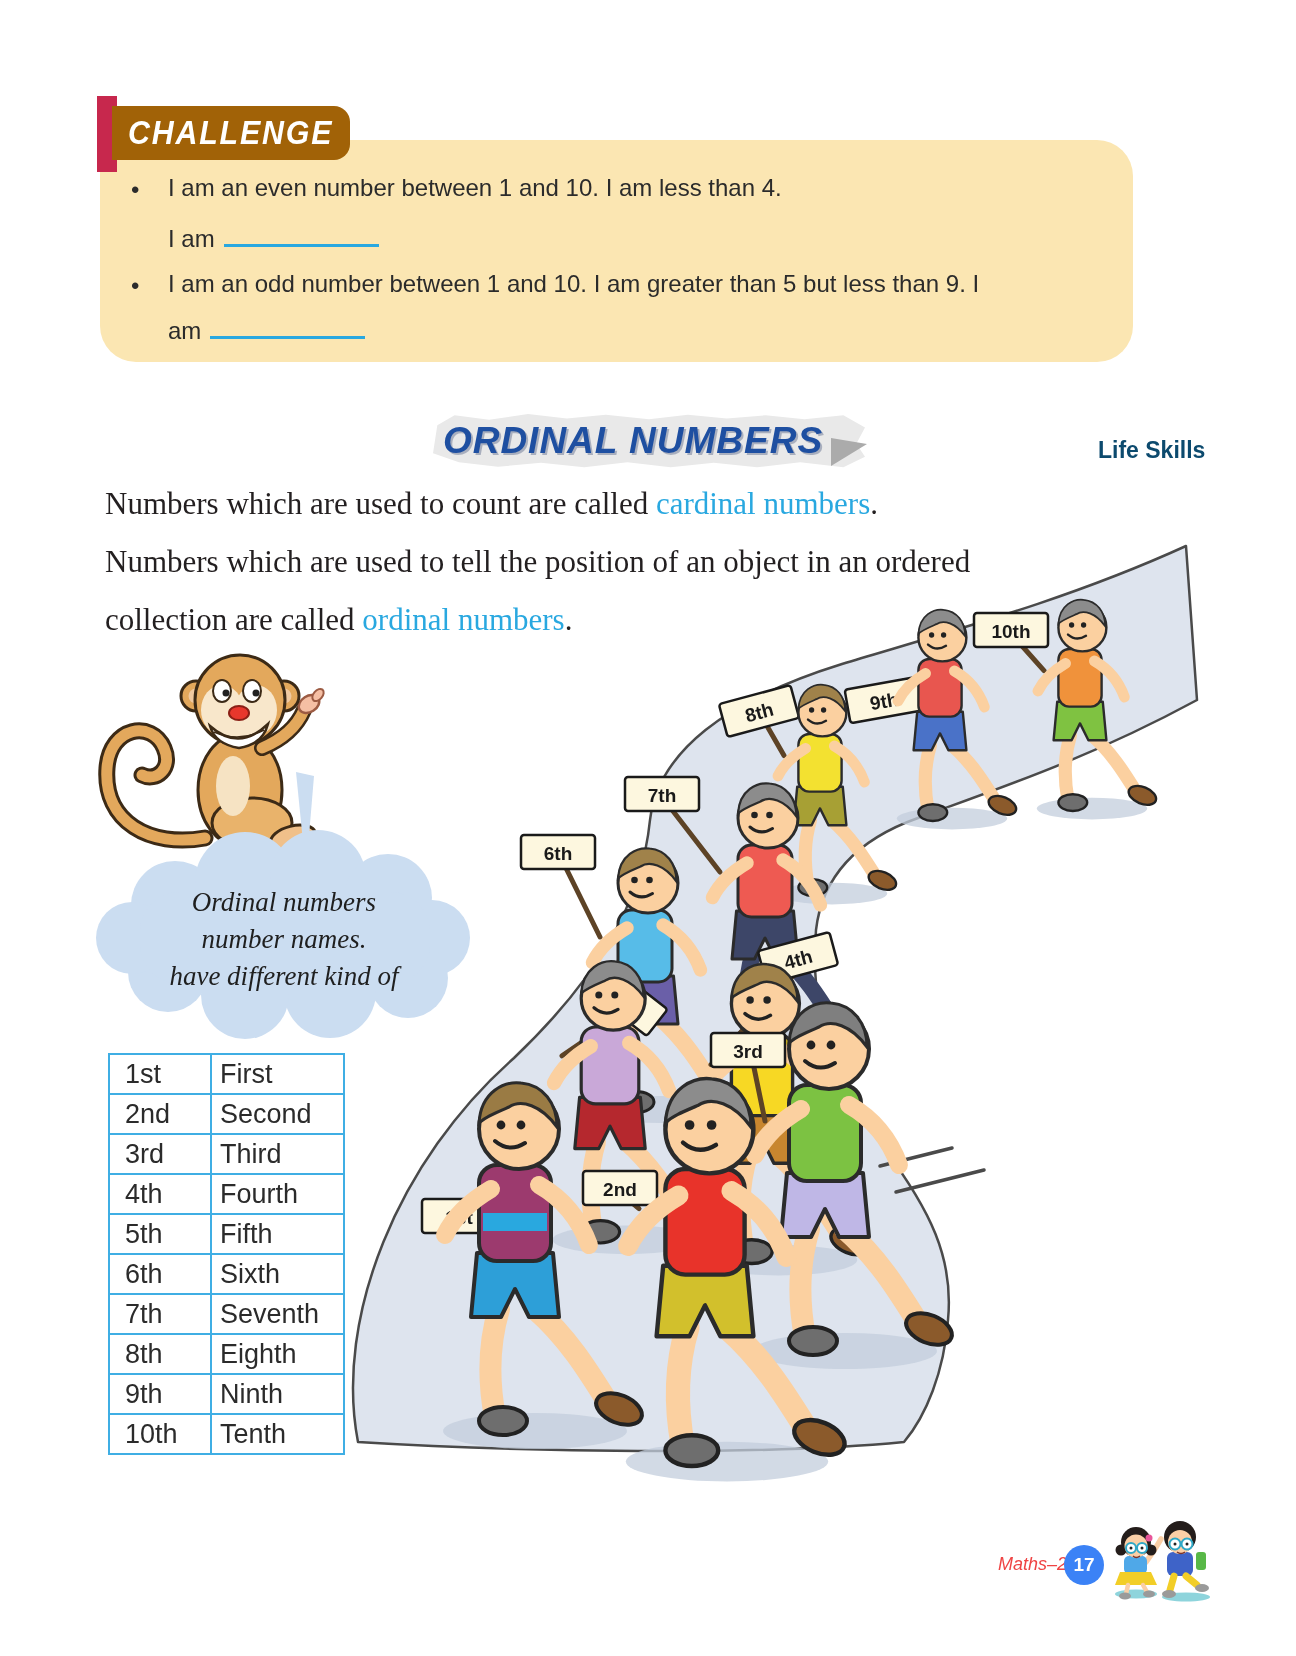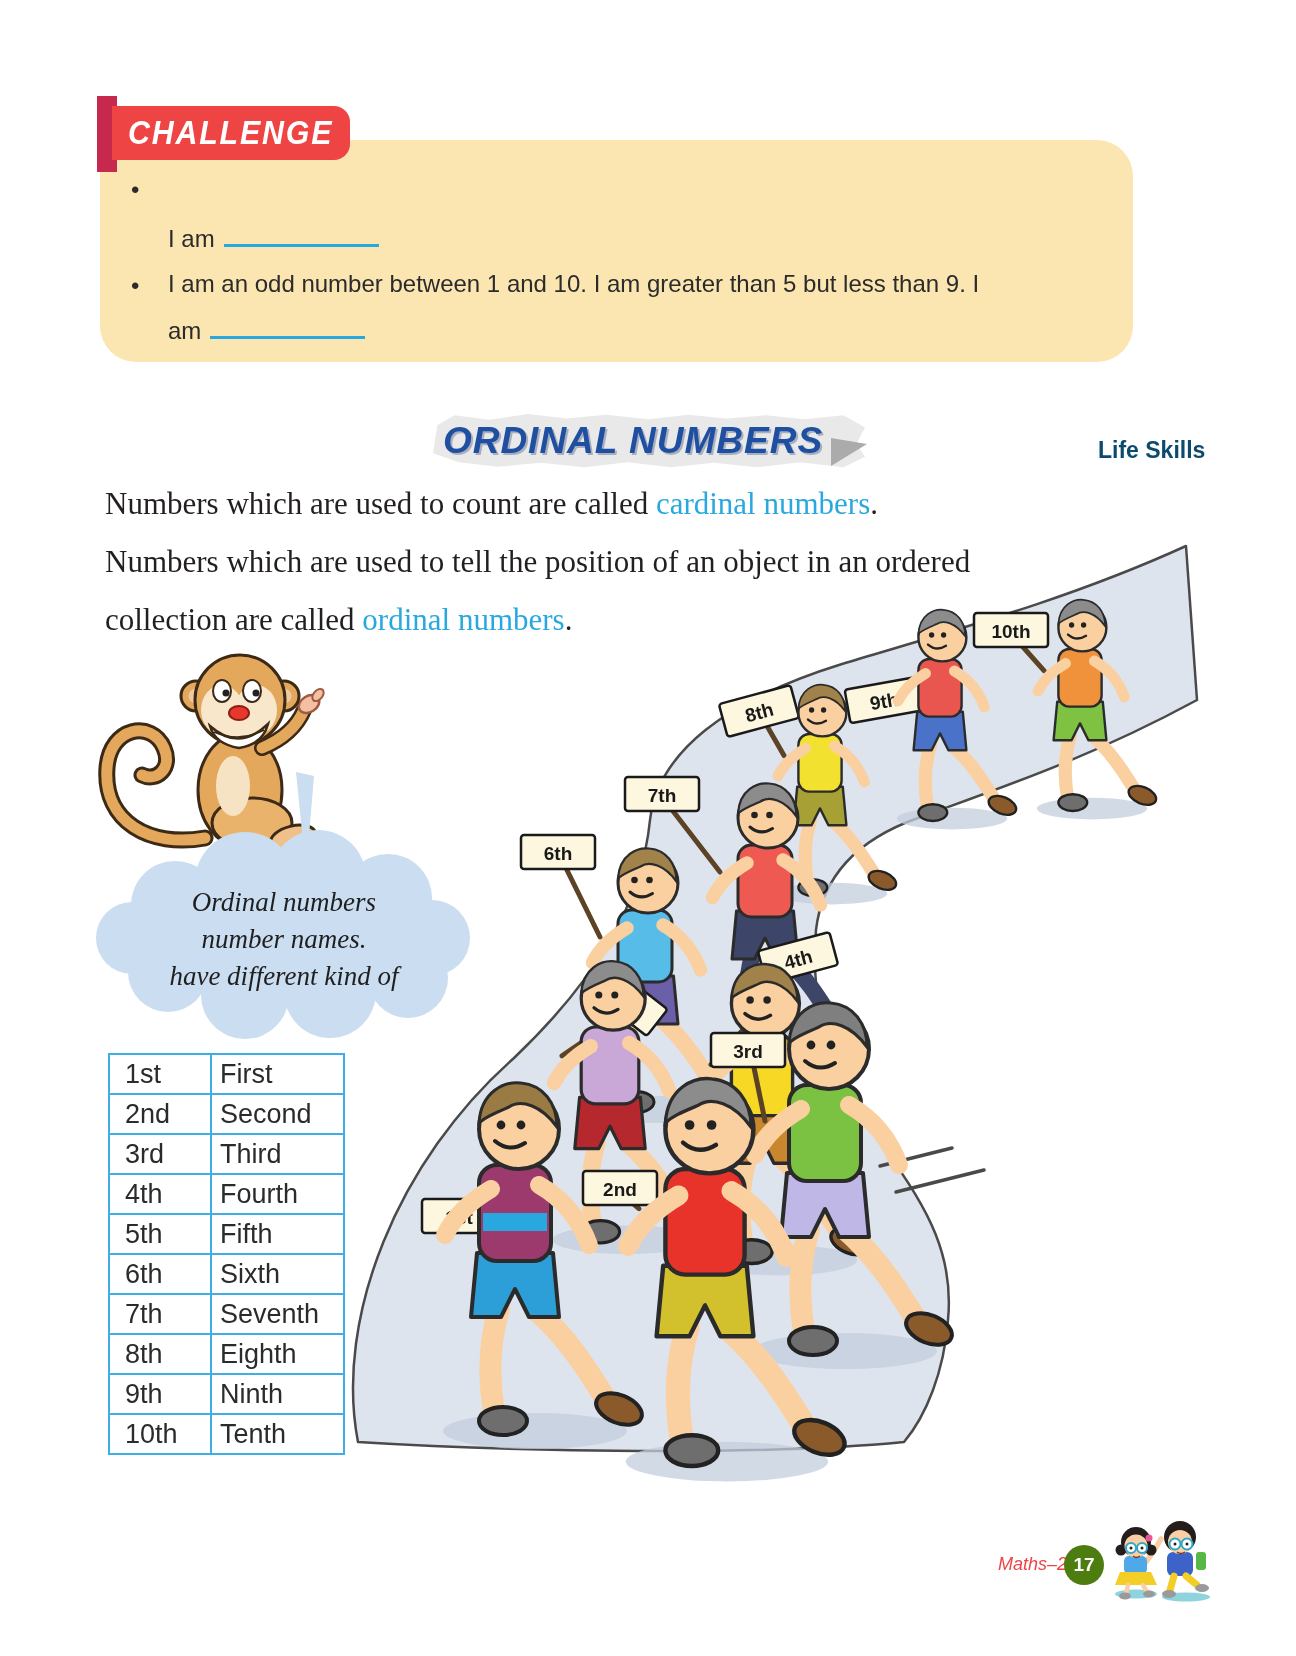--- a/index.html
+++ b/index.html
@@ -2,21 +2,21 @@
 <html><head>
 <meta charset="utf-8">
 <style>
   html,body{margin:0;padding:0;background:#fff;}
   .page{position:relative;width:1296px;height:1656px;background:#ffffff;overflow:hidden;
         font-family:"Liberation Sans",sans-serif;color:#231F20;}
   
   .challenge-box{position:absolute;left:100px;top:140px;width:1033px;height:222px;
                  background:#FBE6B2;border-radius:0 36px 36px 36px;}
   .challenge-bar{position:absolute;left:97px;top:96px;width:20px;height:76px;background:#C7284D;}
-  .challenge-flag{position:absolute;left:112px;top:106px;width:238px;height:54px;background:#ef4444;
+  .challenge-flag{position:absolute;left:112px;top:106px;width:238px;height:54px;background:#a16207;
                   border-radius:0 16px 16px 0;display:flex;align-items:center;justify-content:center;}
   .challenge-flag span{color:#fff;font-style:italic;font-weight:bold;font-size:33px;
                        letter-spacing:2px;transform:scaleX(.92);}
   .ch-line{position:absolute;left:168px;font-size:24px;color:#2B2B2B;white-space:nowrap;}
   .ch-bullet{position:absolute;left:131px;font-size:24px;color:#2B2B2B;}
   .blank{display:inline-block;width:155px;border-bottom:3px solid #29A8E0;height:22px;margin-left:9px;}
   
   .head-bg{position:absolute;left:433px;top:413px;width:432px;height:56px;background:#E9E9E9;
            clip-path:polygon(1% 22%,5% 4%,13% 12%,22% 2%,31% 10%,40% 3%,50% 11%,59% 3%,68% 10%,
            77% 4%,86% 11%,95% 4%,100% 26%,98% 55%,100% 78%,95% 97%,85% 88%,75% 97%,65% 89%,
@@ -37,21 +37,21 @@
                line-height:37px;color:#1F1F1F;}
   
   .ord-table{position:absolute;left:108px;top:1053px;border-collapse:collapse;}
   .ord-table td{border:2.5px solid #3FAEE4;height:36px;font-size:27px;color:#2B2B2B;
                 vertical-align:middle;background:#fff;}
   .ord-table td:first-child{width:84px;padding-left:15px;}
   .ord-table td:last-child{width:122px;padding-left:8px;}
   
   .footer-book{position:absolute;left:998px;top:1554px;font-style:italic;font-size:18px;color:#ef4444;}
   .footer-badge{position:absolute;left:1064px;top:1545px;width:40px;height:40px;border-radius:50%;
-                background:#4d7c0f;color:#fff;font-weight:bold;font-size:19px;
+                background:#3b82f6;color:#fff;font-weight:bold;font-size:19px;
                 display:flex;align-items:center;justify-content:center;}
   svg.art{position:absolute;left:0;top:0;pointer-events:none;}
 </style>
 </head>
 <body>
 
 <div class="page">
 
   <svg class="art" width="1296" height="1656" viewBox="0 0 1296 1656">
 
@@ -352,20 +352,21 @@
       <path d="M 1177 1552 Q 1181 1555 1185 1552" stroke="#7A342B" stroke-width="1.5" fill="none"></path>
     </g>
   </svg>
 
   <div class="challenge-box"></div>
   <div class="challenge-bar"></div>
   <div class="challenge-flag">
     <span>CHALLENGE</span>
   </div>
   <div class="ch-bullet" style="top:176px">•</div>
+  <div class="ch-line" style="top:174px">I am an even number between 1 and 10. I am less than 4.</div>
   <div class="ch-line" style="top:222px">
     <span>I am</span><span class="blank"></span>
   </div>
   <div class="ch-bullet" style="top:272px">•</div>
   <div class="ch-line" style="top:270px">I am an odd number between 1 and 10. I am greater than 5 but less than 9. I</div>
   <div class="ch-line" style="top:314px">
     <span>am</span><span class="blank"></span>
   </div>
 
   <div class="head-bg"></div>

